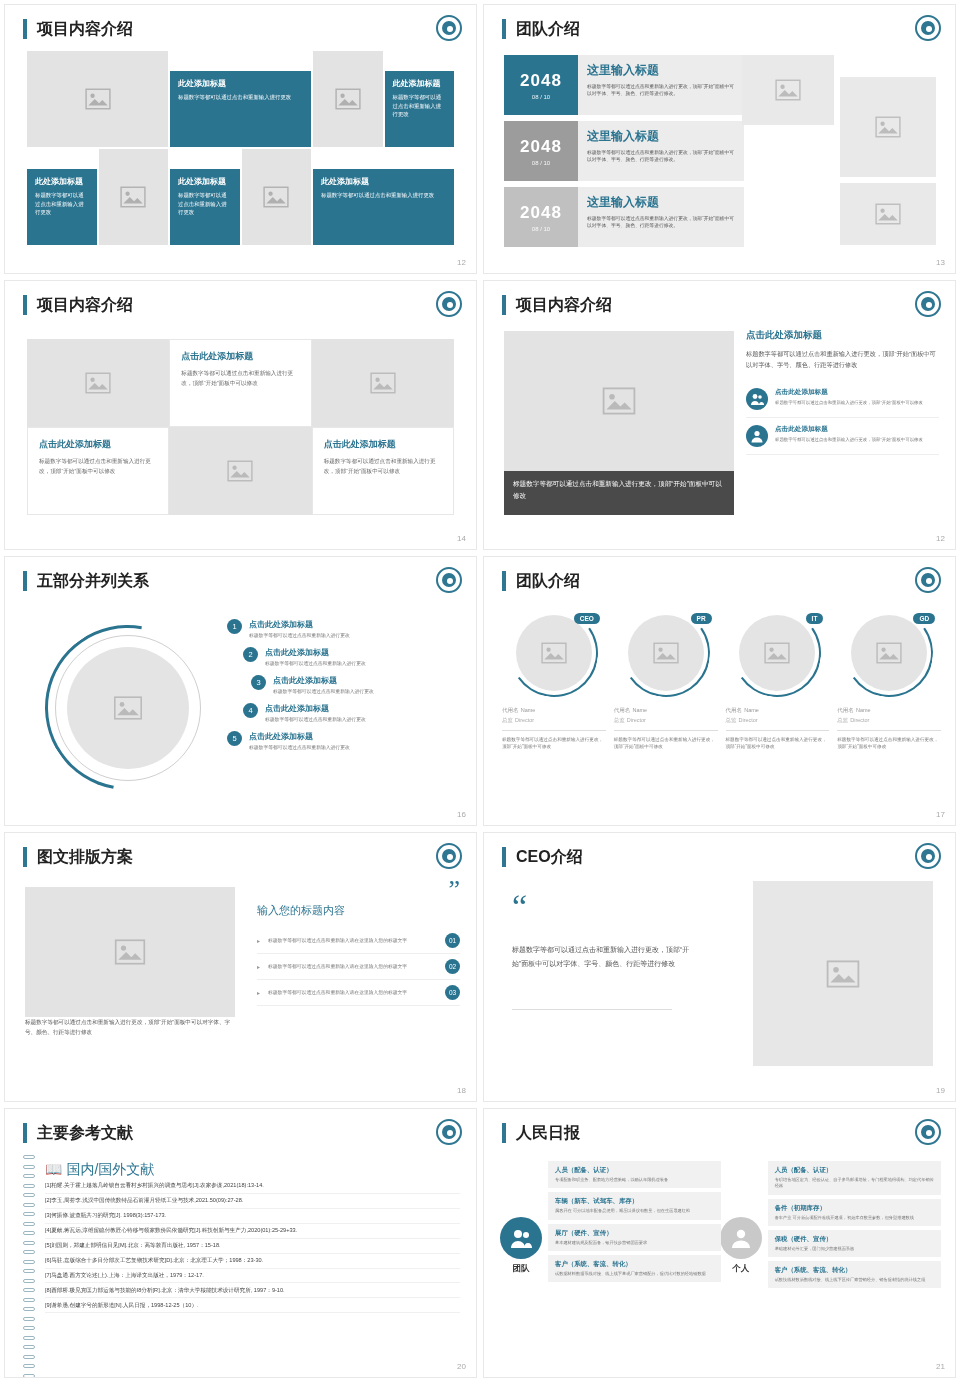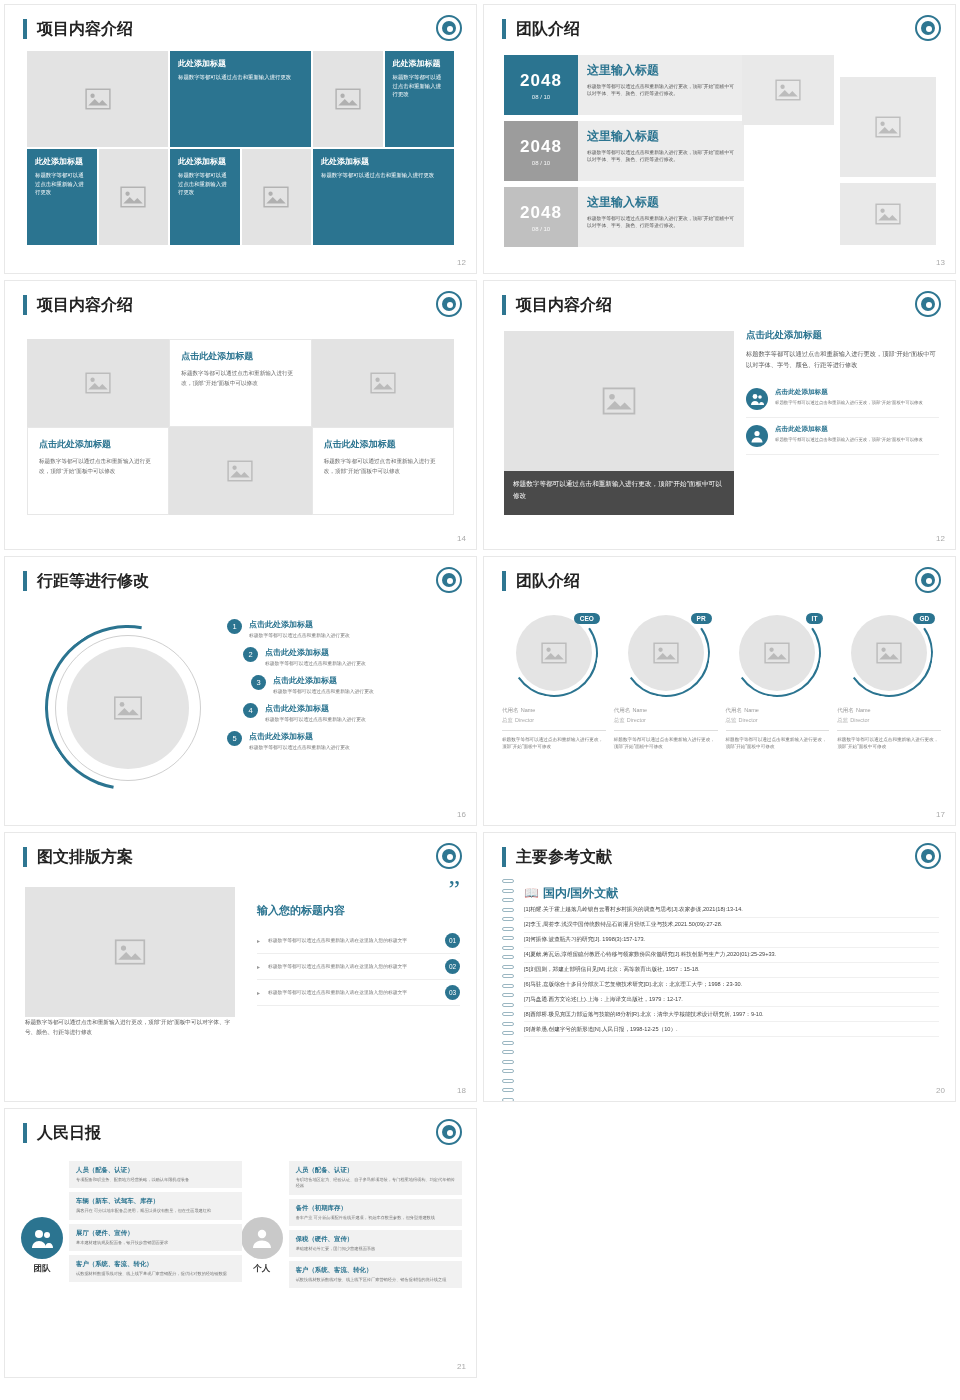--- a/index.html
+++ b/index.html
@@ -70,21 +70,21 @@
     position: relative;
   }
   .ph-icon {
     position: absolute;
     left: 50%; top: 50%;
     transform: translate(-50%,-50%);
     width: 26px; height: 22px;
     opacity: .55;
   }
   .ph-icon svg { width: 100%; height: 100%; display:block; }
-  .teal { background: #2b7490; color: #fff; }
+  .teal { background: #2b7490; color: #fff; margin-top: 20px; }
   .gray { background: #e3e3e3; }
 
   
   .s12-grid {
     position: absolute;
     left: 22px; top: 46px; right: 22px; bottom: 28px;
     display: grid;
     grid-template-columns: repeat(6, 1fr);
     grid-template-rows: 1fr 1fr;
     gap: 2px;
@@ -178,35 +178,35 @@
   .s17-col h5 { margin: 0 0 6px 0; font-size: 7px; color: #2b7490; font-weight: bold; }
   .s17-col h5 span { font-size: 5.5px; color: #aaa; font-weight: normal; }
   .s17-col p { margin: 0; font-size: 4.6px; line-height: 1.6; color: #777; }
   .s17-line { height: 1px; background: #ddd; margin: 4px 0 5px; }
 
   
   .s18-img { position: absolute; left: 20px; top: 54px; width: 210px; height: 130px; background: #e3e3e3; }
   .s18-cap { position: absolute; left: 20px; top: 184px; width: 210px; font-size: 5.6px; line-height: 1.8; color: #555; }
   .s18-right { position: absolute; left: 252px; top: 48px; right: 16px; }
   .s18-quote { font-size: 26px; color: #2b7490; line-height: .7; text-align: right; font-family: "Liberation Serif", serif;}
-  .s18-right h4 { margin: 4px 0 10px 0; font-size: 11px; color: #2b7490; font-weight: bold; }
+  .s18-right h4 { margin: 4px 0 10px 0; font-size: 11px; color: #2b7490; font-weight: normal; }
   .s18-li { display: flex; align-items: center; gap: 8px; border-bottom: 1px solid #eee; padding: 5px 0; }
   .s18-li .bullet { font-size: 6px; color: #999; }
   .s18-li .txt { flex: 1; font-size: 4.8px; line-height: 1.6; color: #777; }
   .s18-li .cnum { width: 15px; height: 15px; border-radius: 50%; background: #2b7490; color: #fff;
     font-size: 6.5px; display: flex; align-items: center; justify-content: center; }
 
   
   .s19-q { position: absolute; left: 28px; top: 60px; font-size: 34px; color: #2b7490; font-family: "Liberation Serif", serif; line-height: .8; }
   .s19-txt { position: absolute; left: 28px; top: 110px; width: 180px; font-size: 7px; line-height: 2; color: #555; }
   .s19-line { position: absolute; left: 28px; top: 176px; width: 160px; height: 1px; background: #ddd; }
   .s19-img { position: absolute; right: 22px; top: 48px; width: 180px; height: 185px; background: #e7e7e7; }
 
   
-  .s20-head { position: absolute; left: 40px; top: 52px; font-size: 12px; color: #2b7490; font-weight: bold; }
+  .s20-head { position: absolute; left: 40px; top: 52px; font-size: 14px; color: #2b7490; font-weight: normal; }
   .s20-head .bk { margin-right: 4px; }
   .s20-list { position: absolute; left: 40px; top: 70px; right: 16px; }
   .s20-list div { font-size: 5.6px; line-height: 1.35; color: #444; padding: 3.2px 0; border-bottom: 1px solid #f0f0f0; }
   .s20-spiral { position: absolute; left: 18px; top: 46px; width: 14px; bottom: 26px; }
   .s20-spiral i { display: block; width: 12px; height: 4px; border: 1px solid #9bb7c2; border-radius: 3px; margin-bottom: 5.5px; }
 
   
   .s21-col { position: absolute; top: 48px; width: 47%; }
   .s21-left { left: 16px; }
   .s21-right { right: 14px; }
@@ -444,21 +444,21 @@
         <div>
           <h5>点击此处添加标题</h5>
           <p>标题数字等都可以通过点击和重新输入进行更改，顶部“开始”面板中可以修改</p>
         </div>
       </div>
     </div>
     <div class="pg">12</div>
   </div>
 
   <div class="slide">
-    <div class="slide-title">行距等进行修改</div>
+    <div class="slide-title">五部分并列关系</div>
     <div class="badge"></div>
     <div class="s16-circ">
       <div class="s16-ring"></div>
       <div class="s16-ring2"></div>
       <div class="s16-inner ph">
         <span class="ph-icon" style="width:30px;height:24px">
             <svg viewBox="0 0 24 20">
               <rect x="1" y="1" width="22" height="18" fill="none" stroke="#999" stroke-width="1.3"></rect>
               <circle cx="7" cy="7" r="2" fill="#999"></circle>
               <path d="M3 16l6-6 4 4 3-3 5 5z" fill="#999"></path>
@@ -618,20 +618,37 @@
       </div>
       <div class="s18-li">
         <span class="bullet">▸</span>
         <span class="txt">标题数字等都可以通过点击和重新输入请在这里输入您的标题文字</span>
         <span class="cnum">03</span>
       </div>
     </div>
     <div class="pg">18</div>
   </div>
 
+  <div class="slide">
+    <div class="slide-title">CEO介绍</div>
+    <div class="badge"></div>
+    <div class="s19-q">“</div>
+    <div class="s19-txt">标题数字等都可以通过点击和重新输入进行更改，顶部“开始”面板中可以对字体、字号、颜色、行距等进行修改</div>
+    <div class="s19-line"></div>
+    <div class="s19-img ph">
+      <span class="ph-icon" style="width:34px;height:28px">
+          <svg viewBox="0 0 24 20">
+            <rect x="1" y="1" width="22" height="18" fill="none" stroke="#999" stroke-width="1.3"></rect>
+            <circle cx="7" cy="7" r="2" fill="#999"></circle>
+            <path d="M3 16l6-6 4 4 3-3 5 5z" fill="#999"></path>
+          </svg>
+        </span>
+    </div>
+    <div class="pg">19</div>
+  </div>
 
   <div class="slide">
     <div class="slide-title">主要参考文献</div>
     <div class="badge"></div>
     <div class="s20-spiral">
       <i></i>
         <i></i>
         <i></i>
         <i></i>
         <i></i>

